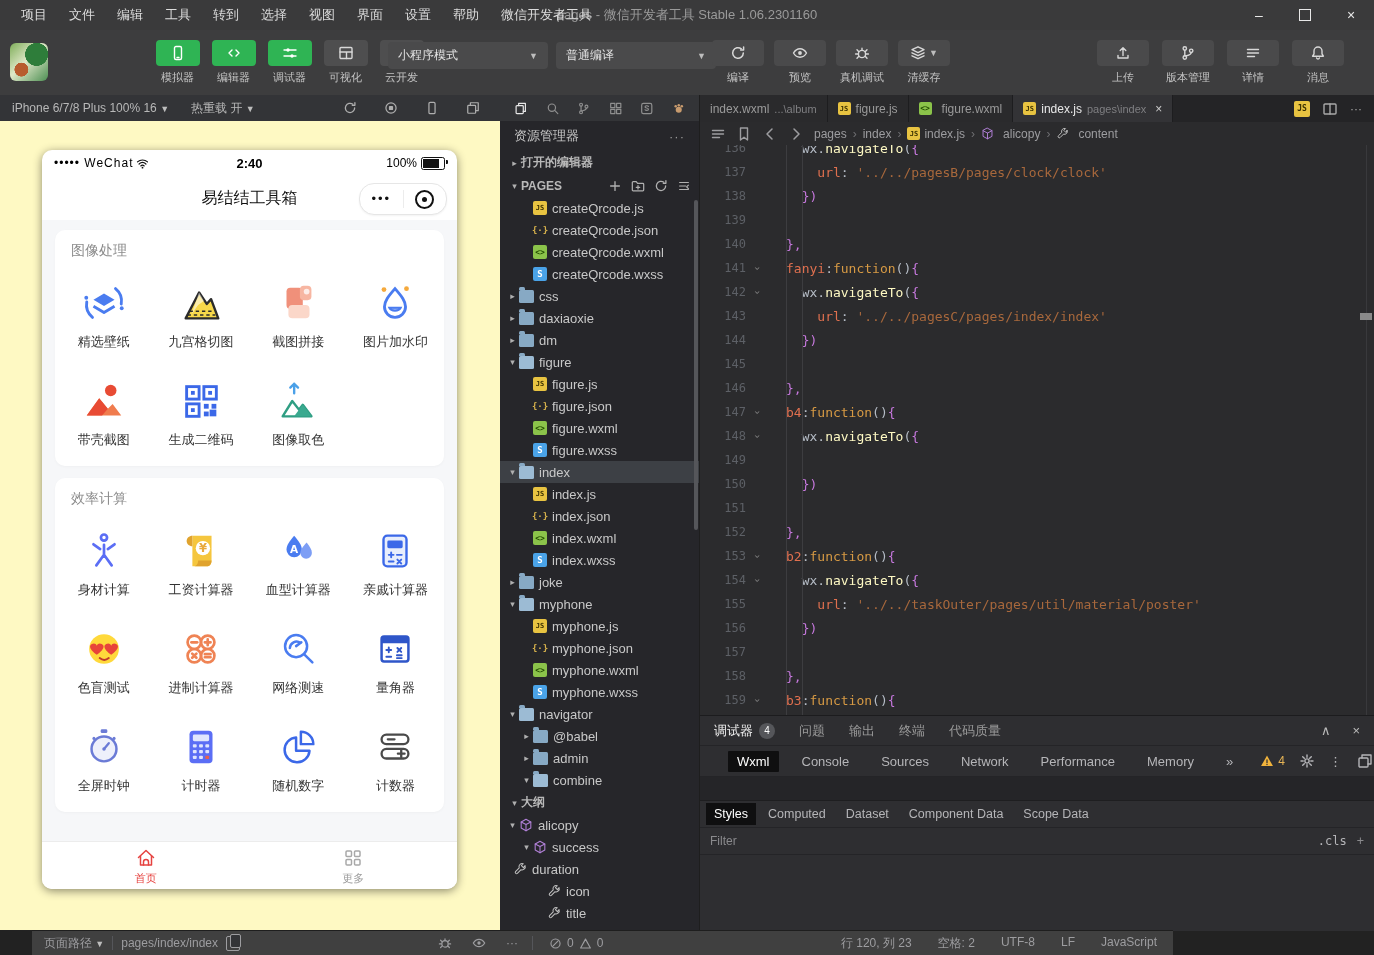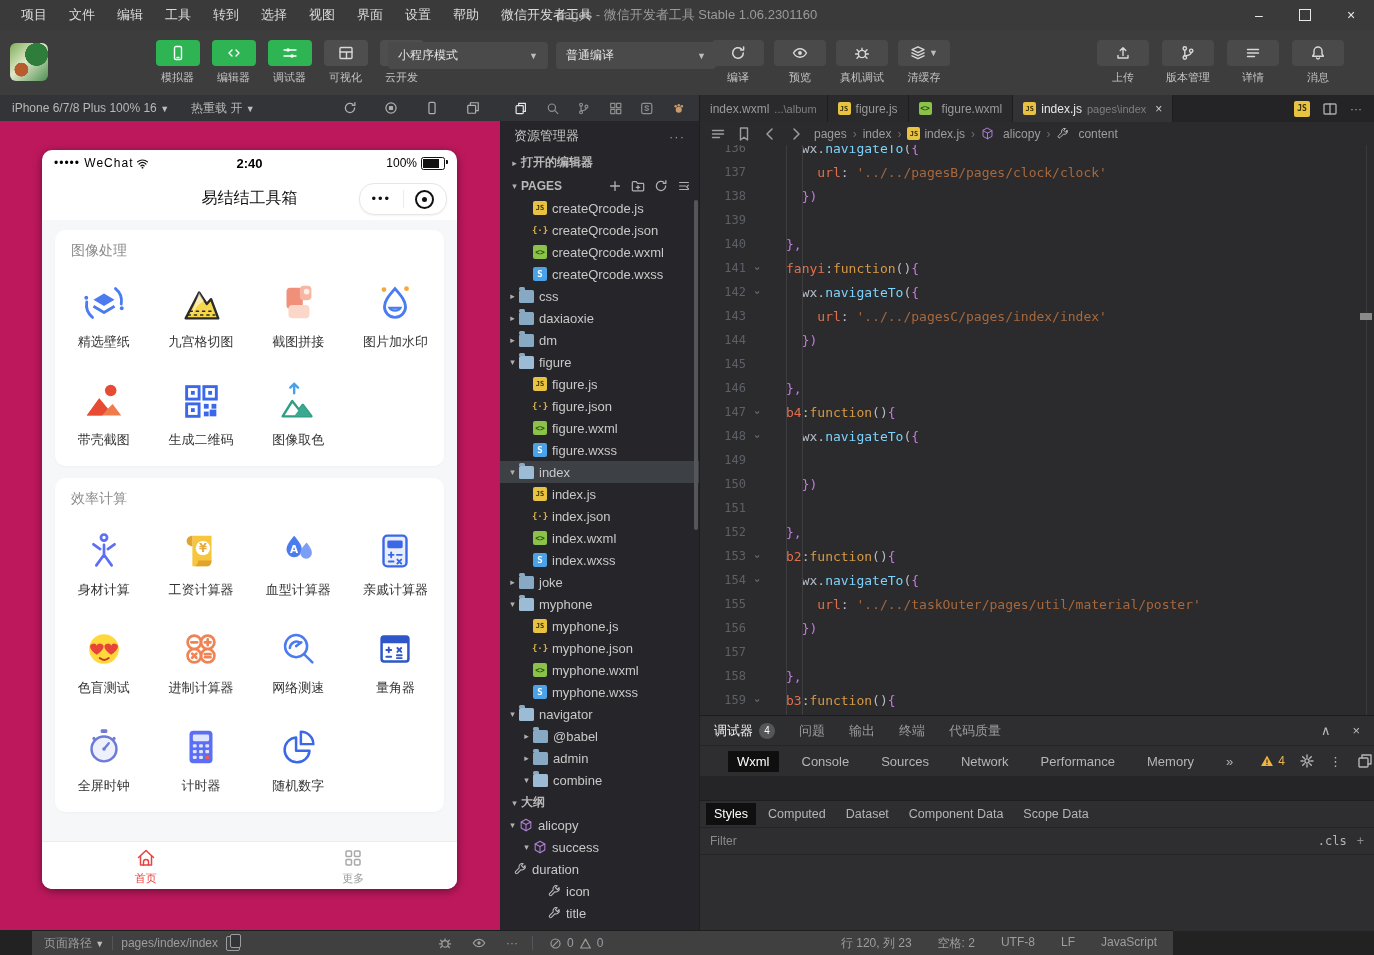--- a/index.html
+++ b/index.html
@@ -27,21 +27,21 @@
   .mlabel{font-size:11px;color:#c3c3c3;margin-top:4px;}
   .tb-select{top:12px;height:27px;background:#4a4a4b;border-radius:4px;color:#e3e3e3;font-size:12px;display:flex;align-items:center;padding:0 10px;width:140px;justify-content:space-between;}
   .caret{font-size:9px;color:#bdbdbd;}
   .tb-actions{left:712px;top:10px;display:flex;gap:10px;}
   .actbtn{text-align:center;}
   .abtn{min-width:36px;height:26px;padding:0 8px;background:#4a4a4b;border-radius:4px;display:flex;align-items:center;justify-content:center;color:#d8d8d8;gap:3px;margin:0 auto;}
   .tb-right{right:30px;top:10px;display:flex;gap:13px;}
   .ic16{width:16px;height:16px;display:inline-block;}
   .ic16 svg,.ic18 svg,.icon-slot svg{width:100%;height:100%;display:block;}
   
-  .sim{left:0;top:95px;width:500px;height:835px;background:#be185d;}
+  .sim{left:0;top:95px;width:500px;height:835px;background:#fef9c3;}
   .simbar{height:26px;background:#333437;display:flex;align-items:center;color:#b8b8b8;font-size:12px;padding:0 12px;gap:8px;}
   .simbar .ic16{width:14px;height:14px;color:#aeaeae;}
   .sim-icons{margin-left:auto;display:flex;gap:27px;padding-right:8px;}
   .phone{left:42px;top:55px;width:415px;height:739px;background:#fff;border-radius:10px;box-shadow:0 2px 10px rgba(0,0,0,.45);overflow:hidden;}
   .p-status{height:26px;display:flex;align-items:center;padding:0 12px;font-size:12px;color:#000;}
   .p-carrier{display:flex;align-items:center;gap:3px;width:140px;letter-spacing:1px;}
   .p-time{flex:1;text-align:center;font-weight:bold;font-size:13px;}
   .p-batt{width:140px;display:flex;align-items:center;justify-content:flex-end;gap:4px;}
   .batt{width:22px;height:11px;border:1.5px solid #111;border-radius:2.5px;position:relative;}
   .batt::before{content:"";position:absolute;left:1px;top:1px;bottom:1px;width:16px;background:#111;}
@@ -110,21 +110,21 @@
   .minichip{width:13px;height:13px;border-radius:2px;background:#e8c341;color:#3a3000;font-size:7px;font-weight:bold;display:flex;align-items:center;justify-content:center;font-family:"DejaVu Sans Mono",monospace;}
   .code{position:absolute;left:0;top:50px;right:0;height:570px;overflow:hidden;font-family:"DejaVu Sans Mono",monospace;font-size:13px;}
   .codewrap{margin-top:-9px;position:relative;}
   .guide{position:absolute;left:86px;top:0;bottom:0;width:1px;background:#3d3d40;}
   .guide2{left:102px;}
   .cline{height:24px;display:flex;align-items:center;white-space:pre;}
   .ln{width:46px;text-align:right;color:#5d6066;font-size:12px;flex:none;}
   .fold{width:22px;text-align:center;color:#8a8a8a;flex:none;font-size:10px;}
   .fold span{display:inline-block;transform:rotate(90deg);}
   .ccontent{padding-left:18px;}
-  .c-pl{color:#b6bdc7;}.c-pr{color:#e0704f;}.c-kw{color:#d79a44;}.c-mt{color:#7dd3fc;}.c-st{color:#a8683c;}.c-br{color:#c678dd;}
+  .c-pl{color:#b6bdc7;}.c-pr{color:#e0704f;}.c-kw{color:#d79a44;}.c-mt{color:#fef9c3;}.c-st{color:#a8683c;}.c-br{color:#c678dd;}
   .ed-scrollmark{position:absolute;right:2px;top:218px;width:12px;height:7px;background:#8a8a8a;}
   .ed-scrollline{position:absolute;right:7px;top:50px;bottom:215px;width:1px;background:#39393c;}
   
   .dbg{position:absolute;left:0;top:620px;right:0;height:215px;background:#2e2e31;border-top:1px solid #1c1c1e;}
   .dbg-row1{height:29px;display:flex;align-items:center;gap:24px;padding:0 14px;font-size:13px;color:#9a9a9a;}
   .dbg-tab{display:flex;align-items:center;gap:6px;}
   .dbg-tab.active{color:#f0f0f0;}
   .badge{width:16px;height:16px;border-radius:50%;background:#55565a;color:#fff;font-size:10px;display:flex;align-items:center;justify-content:center;}
   .dbg-r1right{margin-left:auto;display:flex;gap:22px;color:#bbb;font-size:13px;}
   .dbg-row2{height:30px;display:flex;align-items:center;gap:18px;padding:0 10px;border-top:1px solid #242427;border-bottom:1px solid #242427;font-size:13px;color:#b5b5b8;}
@@ -592,20 +592,31 @@
                 </svg></div>
               <div class="app-label">计时器</div>
             </div>
             <div class="app-item">
               <div class="app-icon"><svg viewBox="0 0 48 48">
                   <path d="M27 8a13 13 0 0 1 13 13H27z" fill="none" stroke="#3b68e8" stroke-width="2.6" stroke-linejoin="round"></path>
                   <path d="M22 14a13 13 0 1 0 14 14H22z" fill="none" stroke="#3b68e8" stroke-width="2.6" stroke-linejoin="round"></path>
                 </svg></div>
               <div class="app-label">随机数字</div>
             </div>
+            <div class="app-item">
+              <div class="app-icon"><svg viewBox="0 0 48 48">
+                  <g fill="none" stroke="#4a4a4a" stroke-width="2.4" stroke-linecap="round">
+                    <rect x="10" y="11" width="28" height="10" rx="5"></rect>
+                    <path d="M16.5 16h7"></path>
+                    <rect x="10" y="26" width="28" height="10" rx="5"></rect>
+                    <path d="M27 31h7M30.5 27.5v7"></path>
+                  </g>
+                </svg></div>
+              <div class="app-label">计数器</div>
+            </div>
           </div>
         </div>
       </div>
     <div class="p-tabbar" id="ptabbar">
         <div class="p-tab active">
           <div class="ticon" style="width: 24px; height: 24px;"><svg viewBox="0 0 48 48" style="width: 100%; height: 100%;">
               <g fill="none" stroke="#e64340" stroke-width="3" stroke-linejoin="round" stroke-linecap="round">
                 <path d="M9 23L24 9l15 14"></path>
                 <path d="M13 20v18h22V20"></path>
                 <path d="M19 38v-6a5 5 0 0 1 10 0v6"></path>

